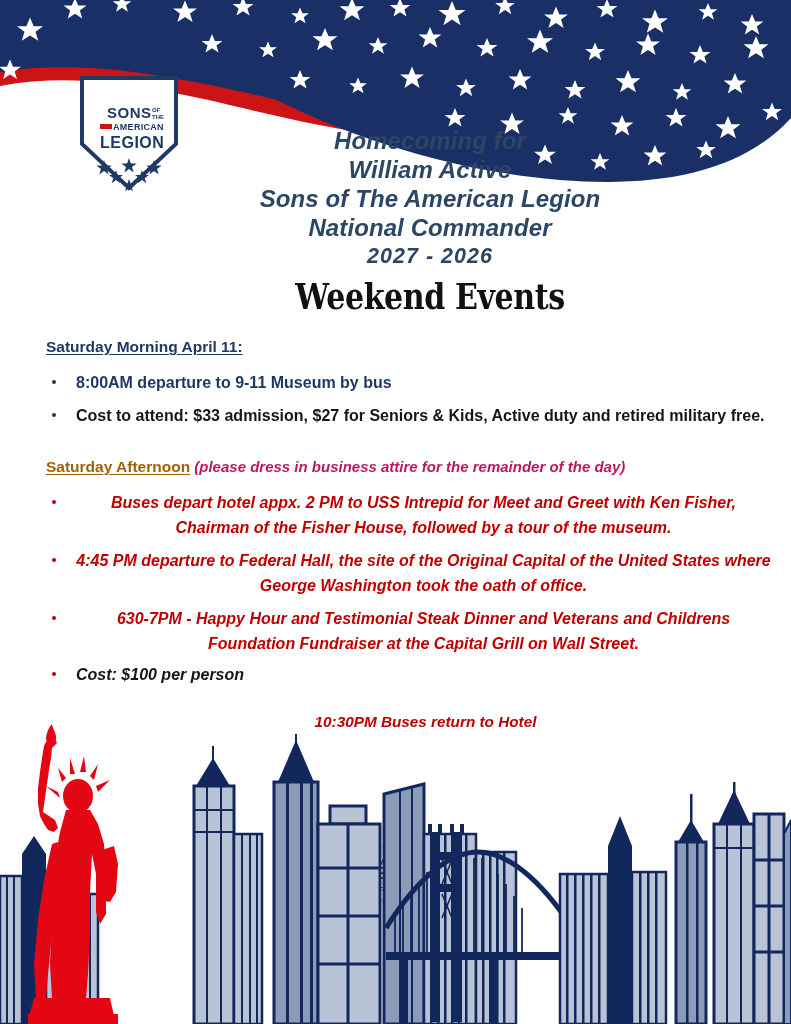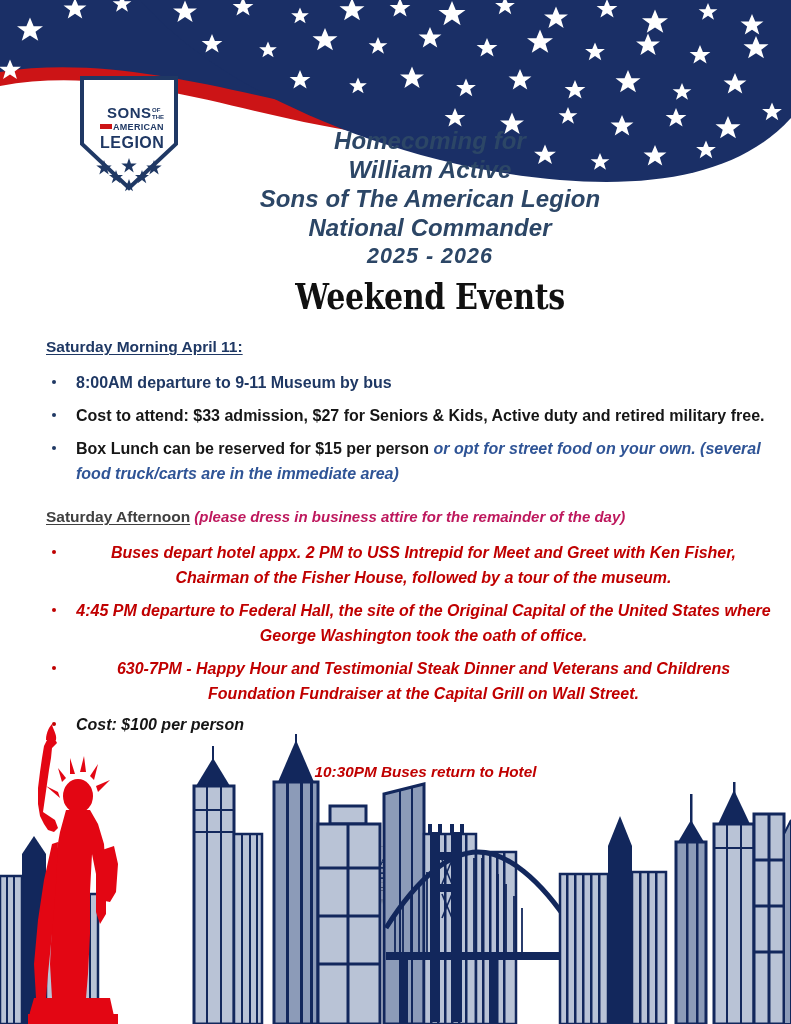--- a/index.html
+++ b/index.html
@@ -46,21 +46,21 @@
 
   
   .content{position:absolute;left:0;top:336px;width:791px;}
   .sec-head{
     margin:0 0 0 46px;
     font-size:15.5px;font-weight:bold;
     color:#1f3864;
     line-height:22px;
   }
   .sec-head .u{text-decoration:underline;text-underline-offset:2px;}
-  .sec-head.red .u{color:#404040;}
+  .sec-head.red .u{color:#a16207;}
   .sec-head .note{
     color:#be185d;font-style:italic;font-weight:bold;text-decoration:none;
     font-size:15px;
   }
 
   ul.bl{list-style:none;margin:0;padding:0;}
   ul.bl li{
     position:relative;
     margin:0 0 0 0;
     padding:0 20px 0 76px;
@@ -303,43 +303,40 @@
         <polygon points="55,107 56.6,111.6 61.5,111.6 57.5,114.5 59,119.2 55,116.3 51,119.2 52.5,114.5 48.5,111.6 53.4,111.6"></polygon>
       </g>
     </svg>
   </div>
 
   <div class="head-block">
     <div class="head-line">Homecoming for</div>
     <div class="head-line">William Active</div>
     <div class="head-line">Sons of The American Legion</div>
     <div class="head-line">National Commander</div>
-    <div class="head-line yr">2025 - 2026</div>
+    <div class="head-line yr">2027 - 2026</div>
     <div class="weekend">Weekend Events</div>
   </div>
 
   <div class="content">
 
     <div class="sec-head">
       <span class="u">Saturday Morning April 11:</span>
     </div>
     <div class="spacer12"></div>
 
     <ul class="bl">
       <li class="navy">
         <span>8:00AM departure  to 9-11 Museum by bus</span>
       </li>
       <div class="spacer8"></div>
       <li class="black">
         <span>Cost to attend: $33 admission, $27 for Seniors &amp; Kids, Active duty and retired military free.</span>
       </li>
       <div class="spacer8"></div>
-      <li class="black">
-        <span>Box Lunch can be reserved for $15 per person</span><span class="navy-ital"> or opt for street food on your own. (several food truck/carts are in the immediate area)</span>
-      </li>
       <div class="spacer8"></div>
     </ul>
 
     <div class="spacer12"></div>
 
     <div class="sec-head red">
       <span class="u">Saturday Afternoon</span><span class="note"> (please dress in business attire for the remainder of the day)</span>
     </div>
     <div class="spacer12"></div>
 

